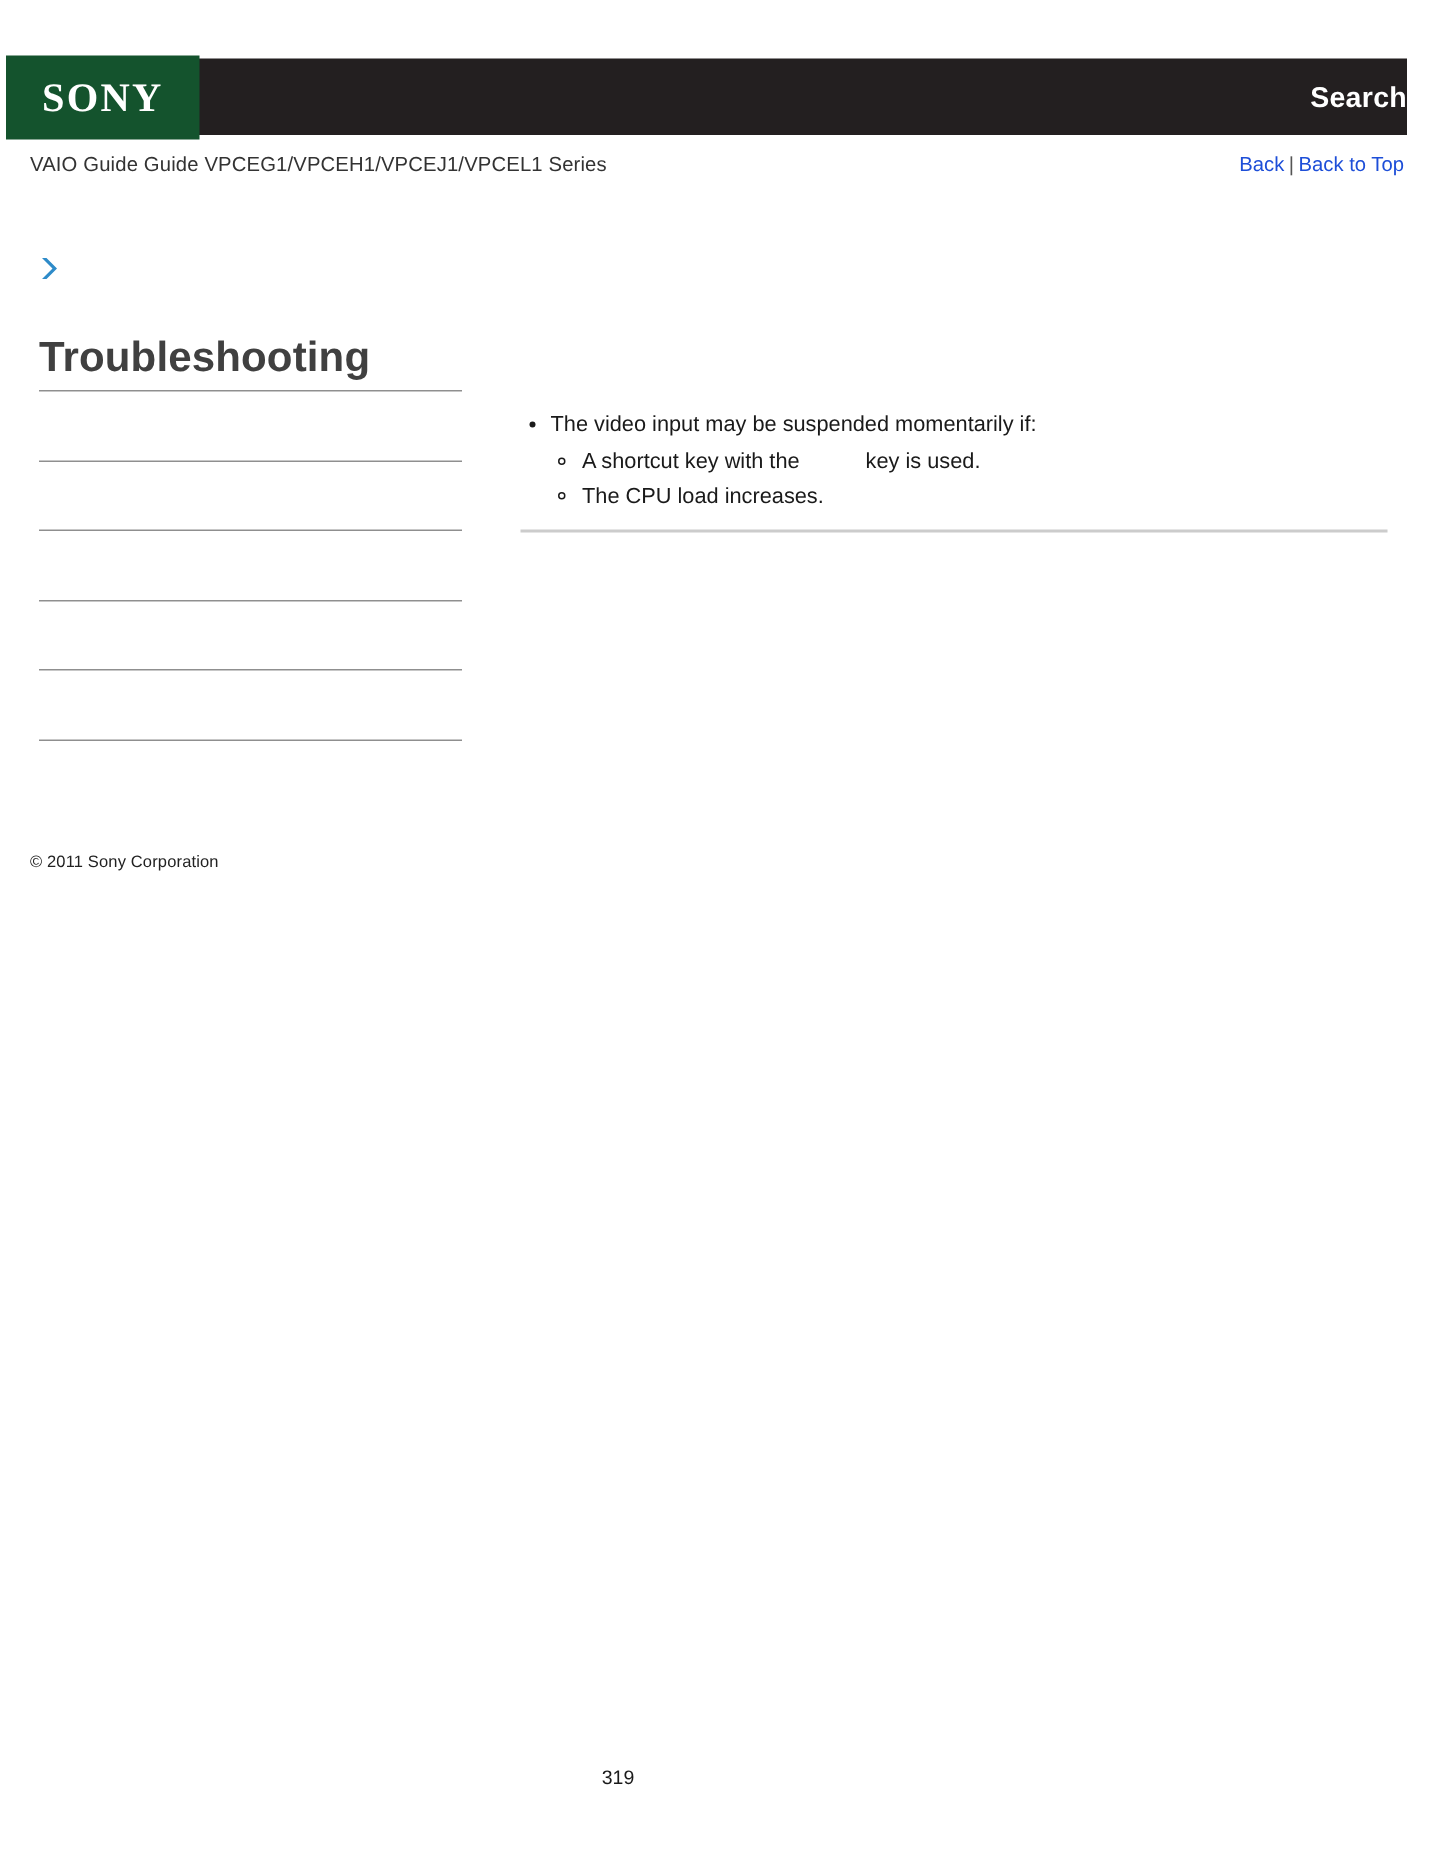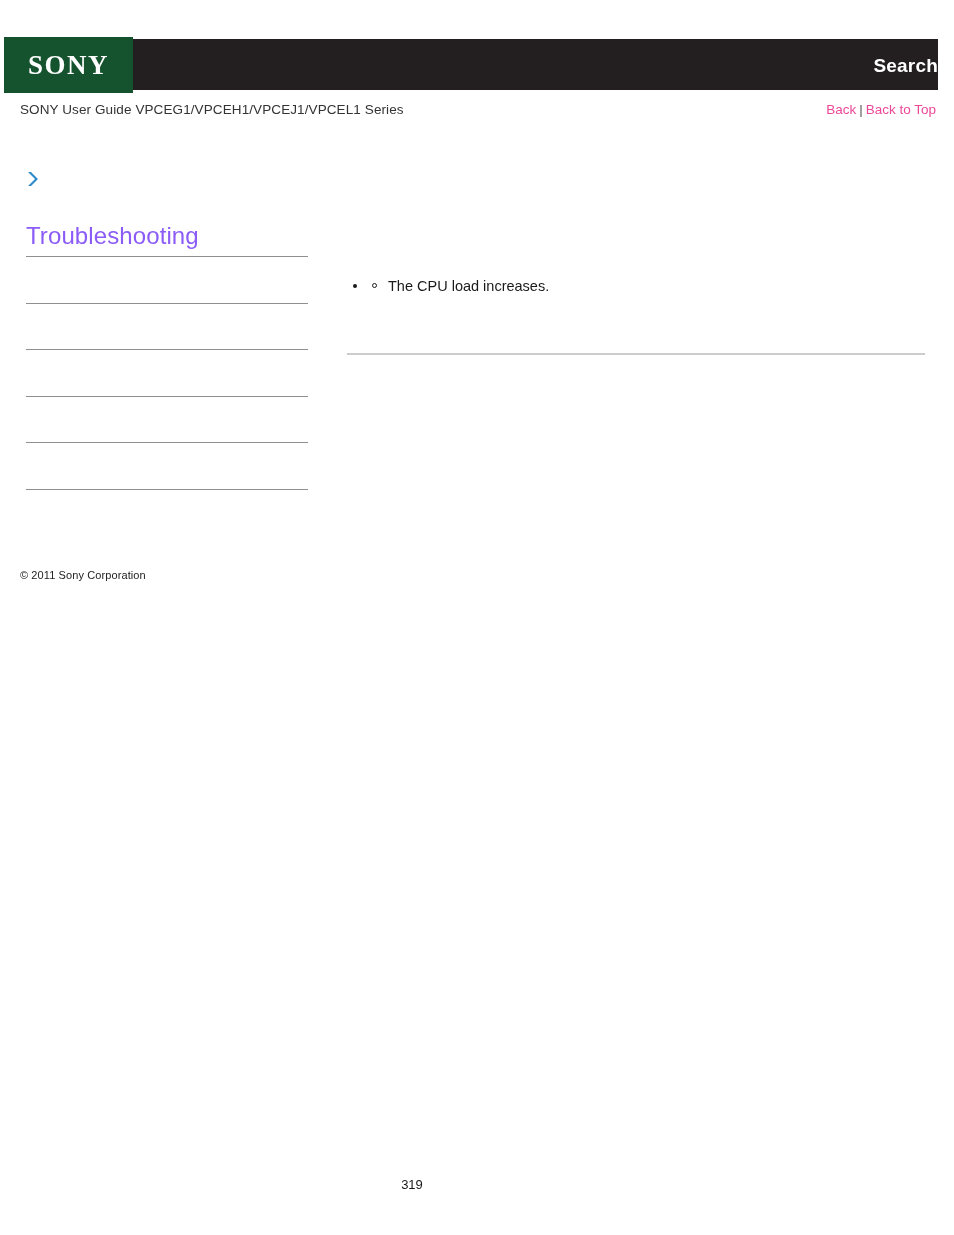--- a/index.html
+++ b/index.html
@@ -70,21 +70,21 @@
     white-space: nowrap;
   }
   .nav-links {
     position: absolute;
     right: 18px;
     top: 102px;
     font-size: 13.5px;
     white-space: nowrap;
   }
   .nav-links a {
-    color: #ec4899;
+    color: #1d4ed8;
     text-decoration: none;
   }
   .nav-sep {
     color: #555555;
     margin: 0 3px;
   }
 
   
   .sidebar {
     position: absolute;
@@ -92,23 +92,23 @@
     top: 170px;
     width: 282px;
   }
   .chevron-icon {
     display: block;
     width: 16px;
     height: 18px;
     margin-bottom: 34px;
   }
   .sidebar-title {
-    font-size: 24px;
-    font-weight: normal;
-    color: #8b5cf6;
+    font-size: 28px;
+    font-weight: bold;
+    color: #404040;
     margin: 0;
     padding: 0 0 6px 0;
     letter-spacing: 0.1px;
   }
   .sidebar-list {
     list-style: none;
     margin: 0;
     padding: 0;
   }
   .sidebar-list li {
@@ -207,21 +207,21 @@
 <body>
 
 <div class="header-bar"></div>
 
 <div class="logo-block">
   <span class="logo-text">SONY</span>
 </div>
 
 <div class="search-label">Search</div>
 
-<div class="subheader">SONY User Guide VPCEG1/VPCEH1/VPCEJ1/VPCEL1 Series</div>
+<div class="subheader">VAIO Guide Guide VPCEG1/VPCEH1/VPCEJ1/VPCEL1 Series</div>
 
 <div class="nav-links">
   <a href="#">Back</a><span class="nav-sep">|</span><a href="#">Back to Top</a>
 </div>
 
 <div class="sidebar">
 
   <span class="chevron-icon">
     <svg width="16" height="18" viewBox="0 0 16 18" xmlns="http://www.w3.org/2000/svg">
       <path d="M2 2 L9 9 L2 16 L5 16 L12 9 L5 2 Z" fill="#2e8bc9"></path>
@@ -239,22 +239,26 @@
     <li></li>
   </ul>
 </div>
 
 <div class="copyright">© 2011 Sony Corporation</div>
 
 <div class="content">
   <ul class="lvl1">
     <li>
       <span class="bullet-disc"></span>
+      <span>The video input may be suspended momentarily if:</span>
 
       <ul class="lvl2">
+        <li>
+          <span class="bullet-circle"></span><span>A shortcut key with the</span><span class="key-gap"></span><span>key is used.</span>
+        </li>
         <li>
           <span class="bullet-circle"></span><span>The CPU load increases.</span>
         </li>
       </ul>
     </li>
   </ul>
 </div>
 
 <div class="content-rule"></div>
 

